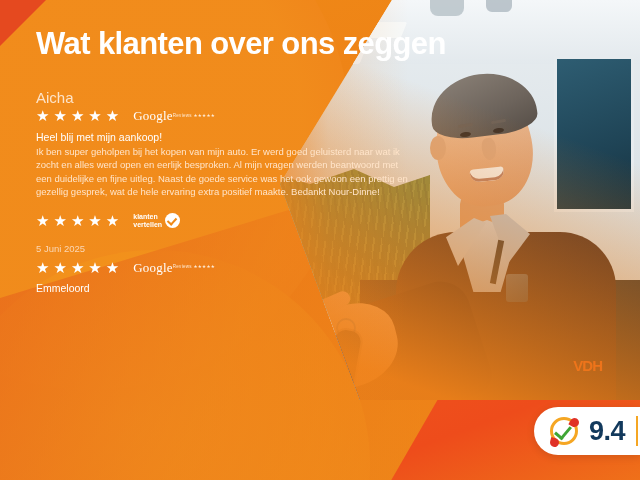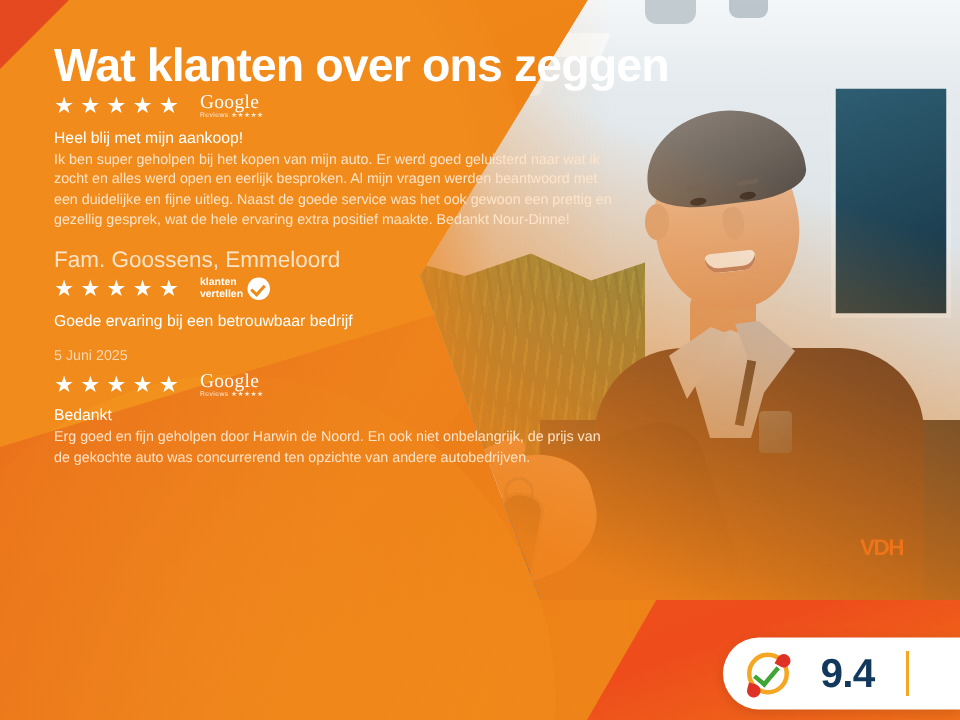--- a/index.html
+++ b/index.html
@@ -251,21 +251,21 @@
     left: 36px;
     top: 28px;
     width: 400px;
   }
   .headline {
     font-size: 31px;
     font-weight: 700;
     color: #ffffff;
     letter-spacing: -0.6px;
     line-height: 1.05;
-    margin: 0 0 0 0;
+    margin: 0 0 28px 0;
     white-space: nowrap;
   }
   .review { margin-bottom: 12px; }
   .rev-name {
     font-size: 15px;
     font-weight: 400;
     color: #fde3c8;
     line-height: 1.15;
     margin: 0;
   }
@@ -284,21 +284,21 @@
   }
   .stars {
     display: flex;
     gap: 4px;
     font-size: 15px;
     color: #ffffff;
     line-height: 1;
   }
   .star { display: inline-block; }
   
-  .google-badge { display: flex; flex-direction: column; line-height: 1; }
+  .google-badge { display: flex; flex-direction: row; line-height: 1; align-items: center; }
   .google-word {
     font-size: 13px;
     color: #ffffff;
     font-family: "Liberation Serif", serif;
     letter-spacing: .2px;
   }
   .google-sub {
     font-size: 4.5px;
     color: #ffe9d2;
     letter-spacing: .3px;
@@ -330,27 +330,27 @@
     color: #ffe4c9;
     line-height: 1.42;
     margin: 0;
     max-width: 372px;
   }
 
   
   .rating-badge {
     position: absolute;
     right: 0;
-    bottom: 7px;
+    bottom: 25px;
     display: flex;
     align-items: center;
-    gap: 21px;
+    gap: 11px;
     background: #ffffff;
     border-radius: 24px 0 0 24px;
-    padding: 9px 34px 9px 16px;
+    padding: 9px 2px 9px 16px;
     box-shadow: 0 2px 8px rgba(0,0,0,.12);
   }
   .kiyoh-mark {
     width: 28px; height: 28px; position: relative; flex: 0 0 auto;
   }
   .kiyoh-ring {
     position: absolute; inset: 0;
     border-radius: 50%;
     border: 3.2px solid #F5A623;
   }
@@ -447,75 +447,73 @@
     </div>
     <div class="photo-tint"></div>
     <div class="photo-tint2"></div>
   </div>
 
   <div class="content">
 
     <h1 class="headline">Wat klanten over ons zeggen</h1>
 
     <div class="review">
+      <p class="rev-name">Aicha</p>
       <div class="rev-meta">
         <div class="stars">
           <span class="star">★</span>
           <span class="star">★</span>
           <span class="star">★</span>
           <span class="star">★</span>
           <span class="star">★</span>
         </div>
         <div class="google-badge">
           <span class="google-word">Google</span>
           <span class="google-sub">Reviews ★★★★★</span>
         </div>
       </div>
       <p class="rev-title">Heel blij met mijn aankoop!</p>
       <p class="rev-body">Ik ben super geholpen bij het kopen van mijn auto. Er werd goed geluisterd naar wat ik zocht en alles werd open en eerlijk besproken. Al mijn vragen werden beantwoord met een duidelijke en fijne uitleg. Naast de goede service was het ook gewoon een prettig en gezellig gesprek, wat de hele ervaring extra positief maakte. Bedankt Nour-Dinne!</p>
     </div>
 
     <div class="review">
-      <p class="rev-name">Fam. Goossens, Emmeloord</p>
       <div class="rev-meta">
         <div class="stars">
           <span class="star">★</span>
           <span class="star">★</span>
           <span class="star">★</span>
           <span class="star">★</span>
           <span class="star">★</span>
         </div>
         <div class="kv-badge">
           <div class="kv-words">
             <span class="kv-l1">klanten</span>
             <span class="kv-l2">vertellen</span>
           </div>
           <span class="kv-check"></span>
         </div>
       </div>
-      <p class="rev-title">Goede ervaring bij een betrouwbaar bedrijf</p>
     </div>
 
     <div class="review">
       <p class="rev-date">5 Juni 2025</p>
       <div class="rev-meta">
         <div class="stars">
           <span class="star">★</span>
           <span class="star">★</span>
           <span class="star">★</span>
           <span class="star">★</span>
           <span class="star">★</span>
         </div>
         <div class="google-badge">
           <span class="google-word">Google</span>
           <span class="google-sub">Reviews ★★★★★</span>
         </div>
       </div>
-      <p class="rev-title">Bedankt</p>
-      <p class="rev-body">Erg goed en fijn geholpen door Harwin de Noord. En ook niet onbelangrijk, de prijs van de gekochte auto was concurrerend ten opzichte van andere autobedrijven.</p>
+      <p class="rev-title">Emmeloord</p>
     </div>
 
   </div>
 
   <div class="rating-badge">
     <span class="kiyoh-mark">
       <span class="kiyoh-ring"></span>
       <span class="kiyoh-tick"></span>
       <span class="kiyoh-leaf-r"></span>
       <span class="kiyoh-leaf-b"></span>

